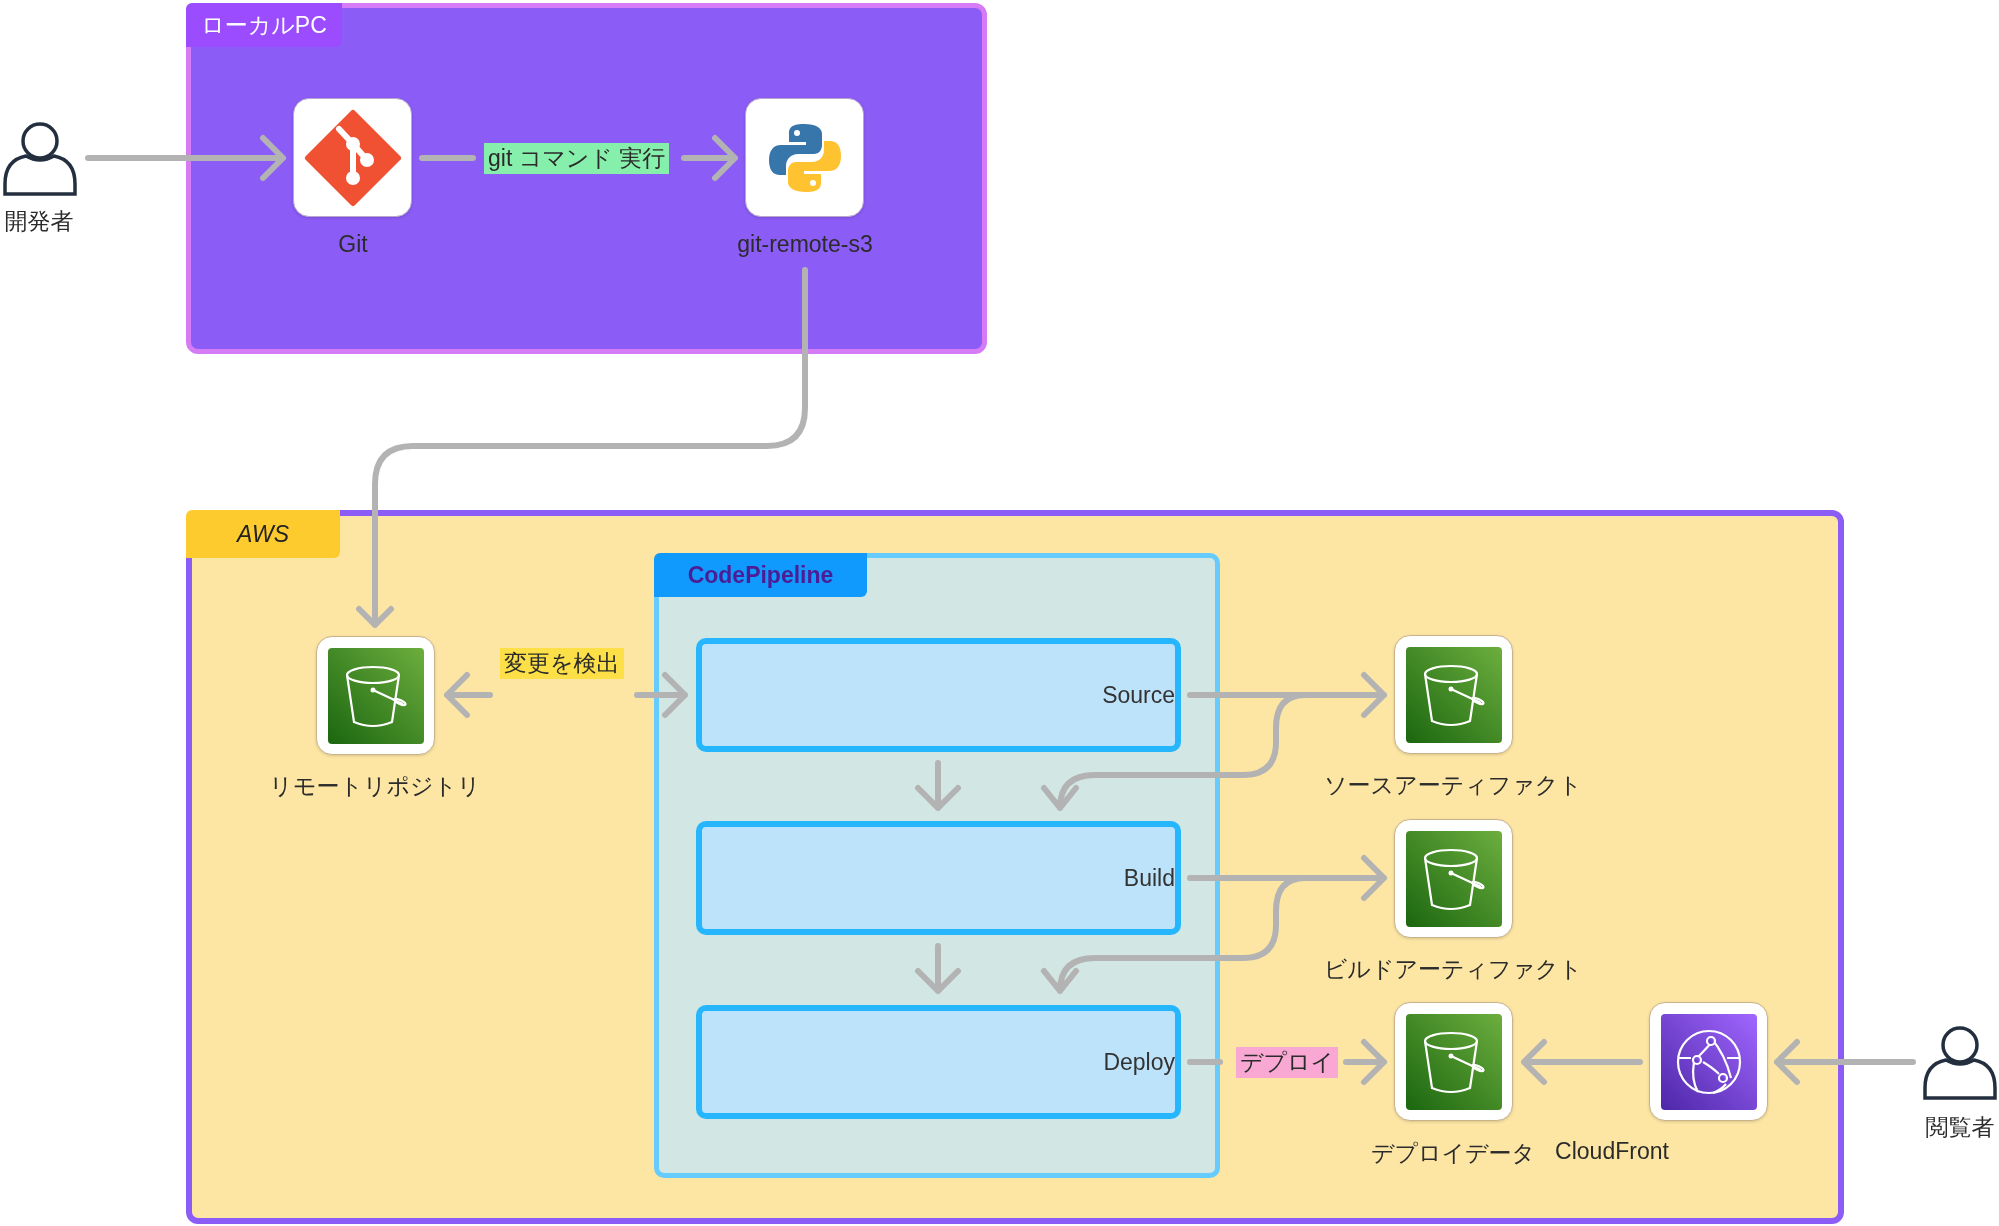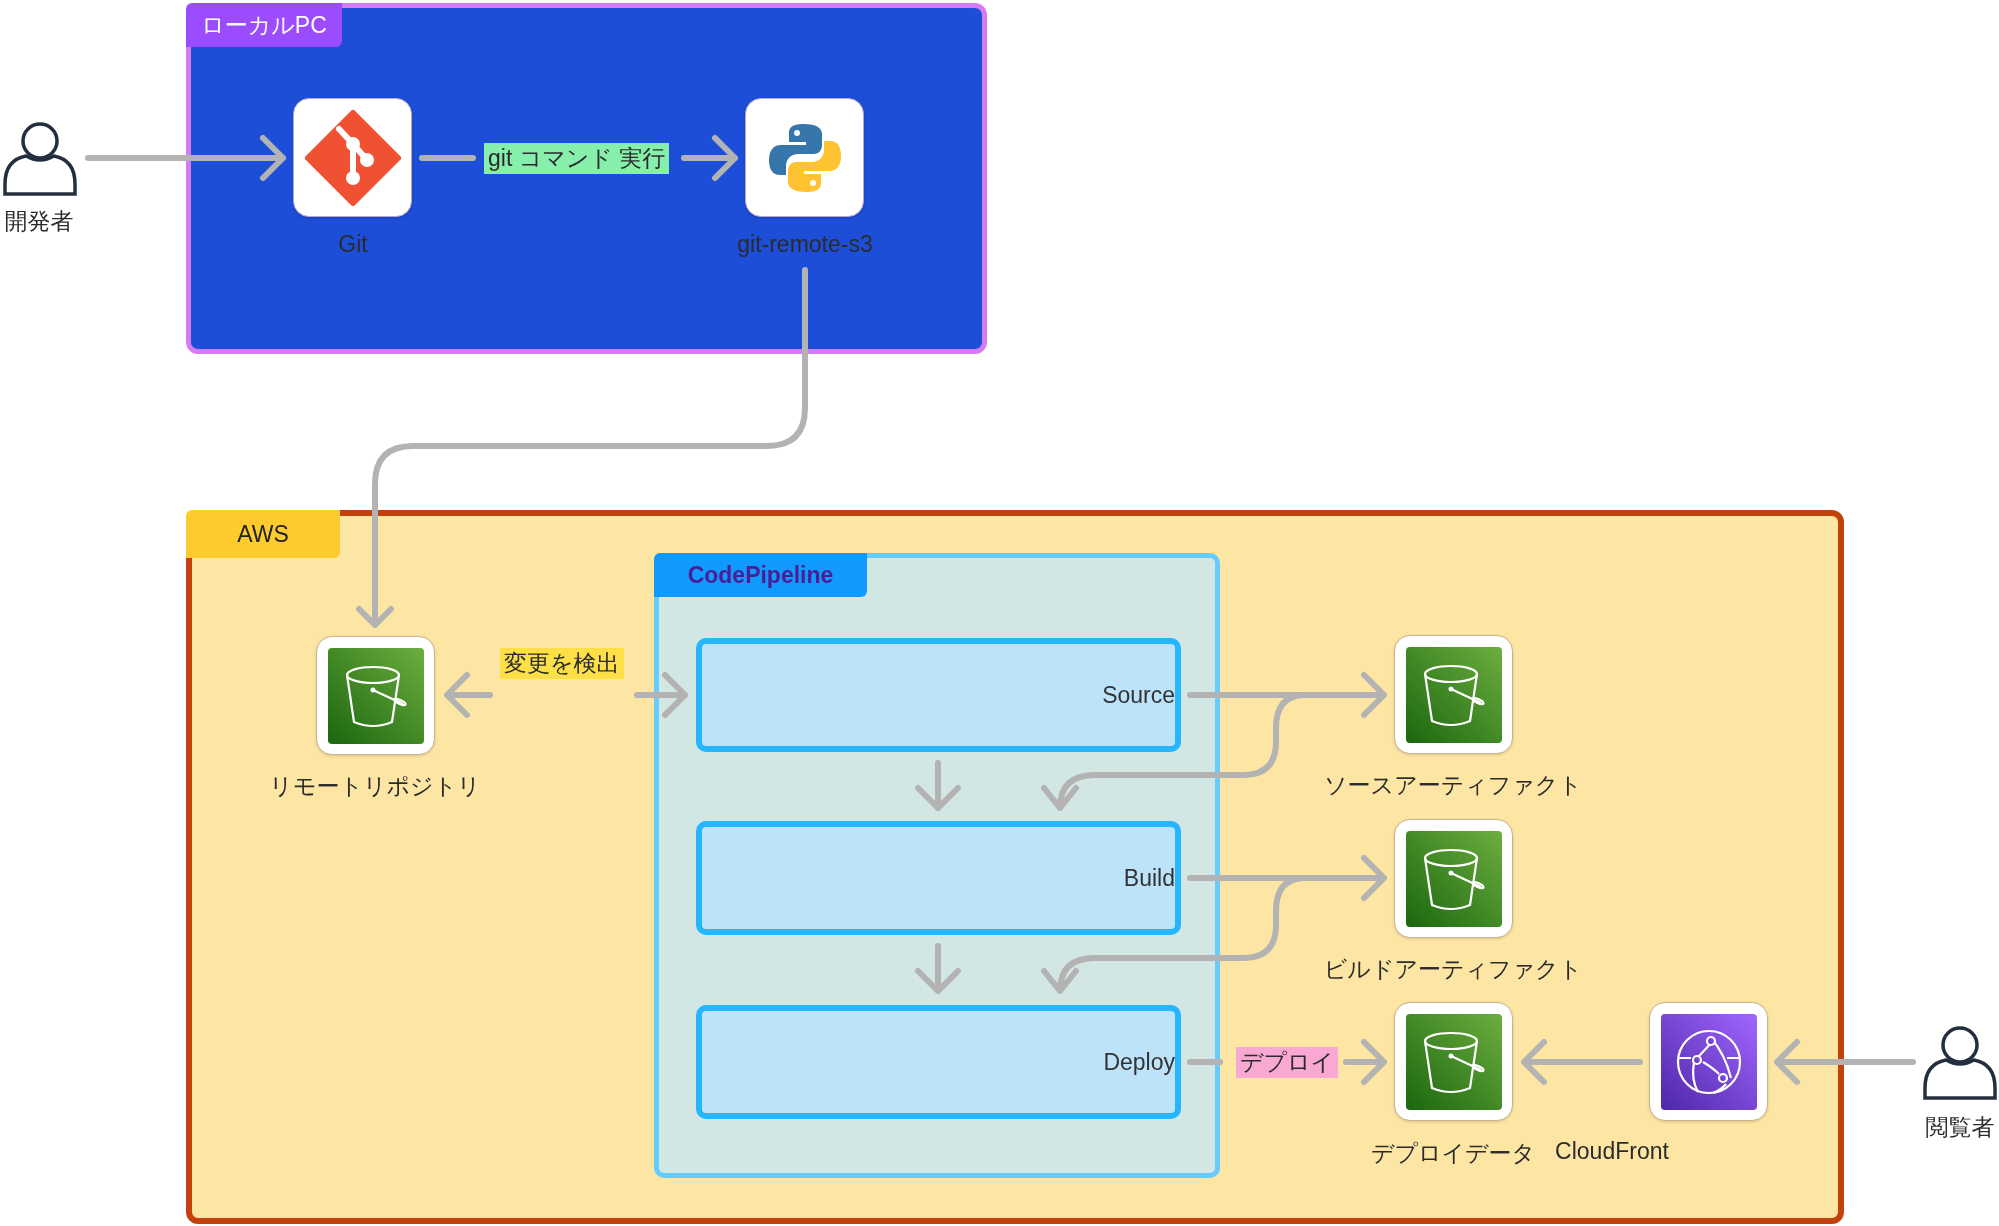--- a/index.html
+++ b/index.html
@@ -1,21 +1,21 @@
 <!DOCTYPE html>
 <html><head>
 <meta charset="utf-8">
 <style>
   html, body { margin:0; padding:0; background:#ffffff; }
   body { width:1999px; height:1226px; position:relative; overflow:hidden;
          font-family:"Liberation Sans","DejaVu Sans",sans-serif; color:#222; }
   .abs { position:absolute; }
   .group { position:absolute; box-sizing:border-box; border-radius:12px; }
-  .local { left:186px; top:3px; width:801px; height:351px; background:#1d4ed8; border:5px solid #d57bf5; }
-  .aws { left:186px; top:510px; width:1658px; height:714px; background:#fde6a4; border:6px solid #c2410c; }
+  .local { left:186px; top:3px; width:801px; height:351px; background:#8b5cf6; border:5px solid #d57bf5; }
+  .aws { left:186px; top:510px; width:1658px; height:714px; background:#fde6a4; border:6px solid #8b5cf6;font-style:italic; }
   .pipe { left:654px; top:553px; width:566px; height:625px; background:#d2e6e3; border:5px solid #66cbfd; border-radius:10px; }
   .tab { position:absolute; left:-5px; top:-5px; box-sizing:border-box; display:flex; align-items:center; justify-content:center;
          font-size:23px; border-radius:6px 0 6px 0; }
   .local .tab { width:156px; height:44px; background:#9b4cfe; color:#fff; }
   .aws .tab { left:-6px; top:-6px; width:154px; height:48px; background:#fecb2e; color:#222; }
   .pipe .tab { width:213px; height:44px; background:#119afd; color:#4c1d95;font-weight:bold; }
   .stage { position:absolute; box-sizing:border-box; left:696px; width:485px; height:114px; background:#bde3fb;
            border:6px solid #25b6fd; border-radius:10px; display:flex; align-items:center; justify-content:flex-end;
            font-size:23px; color:#333; }
   .node { position:absolute; width:119px; height:119px; box-sizing:border-box; background:#fff; border-radius:16px;

